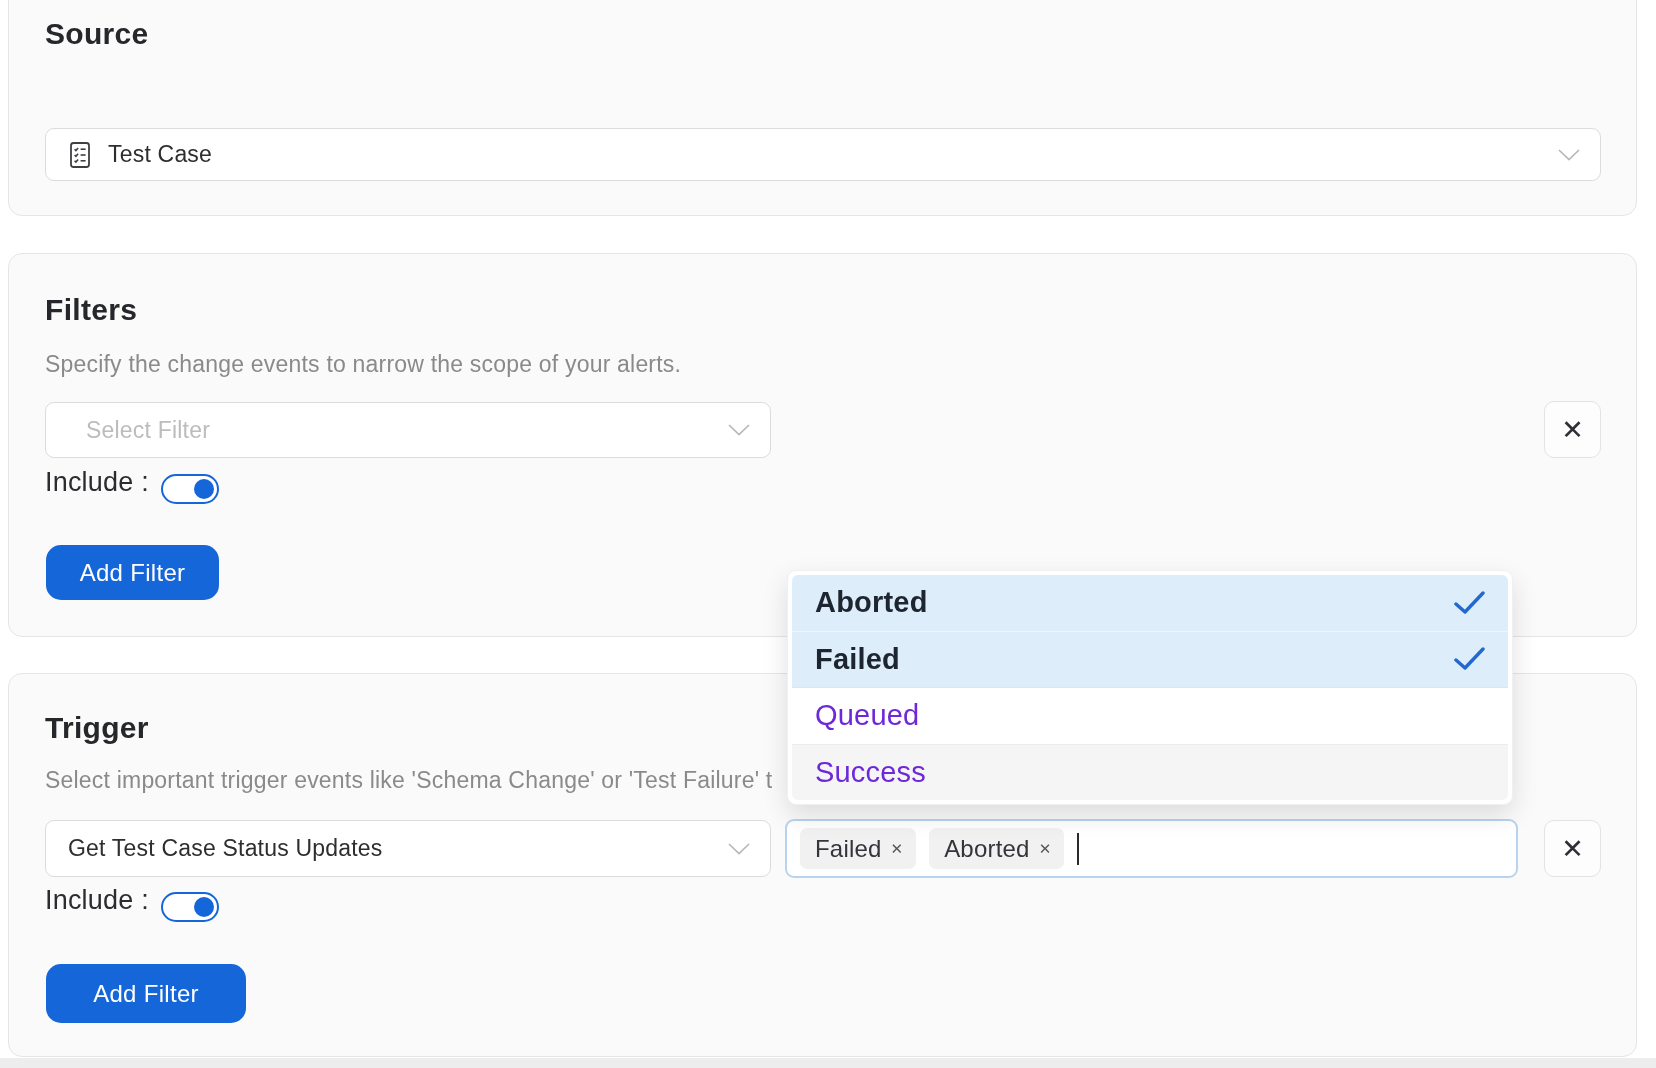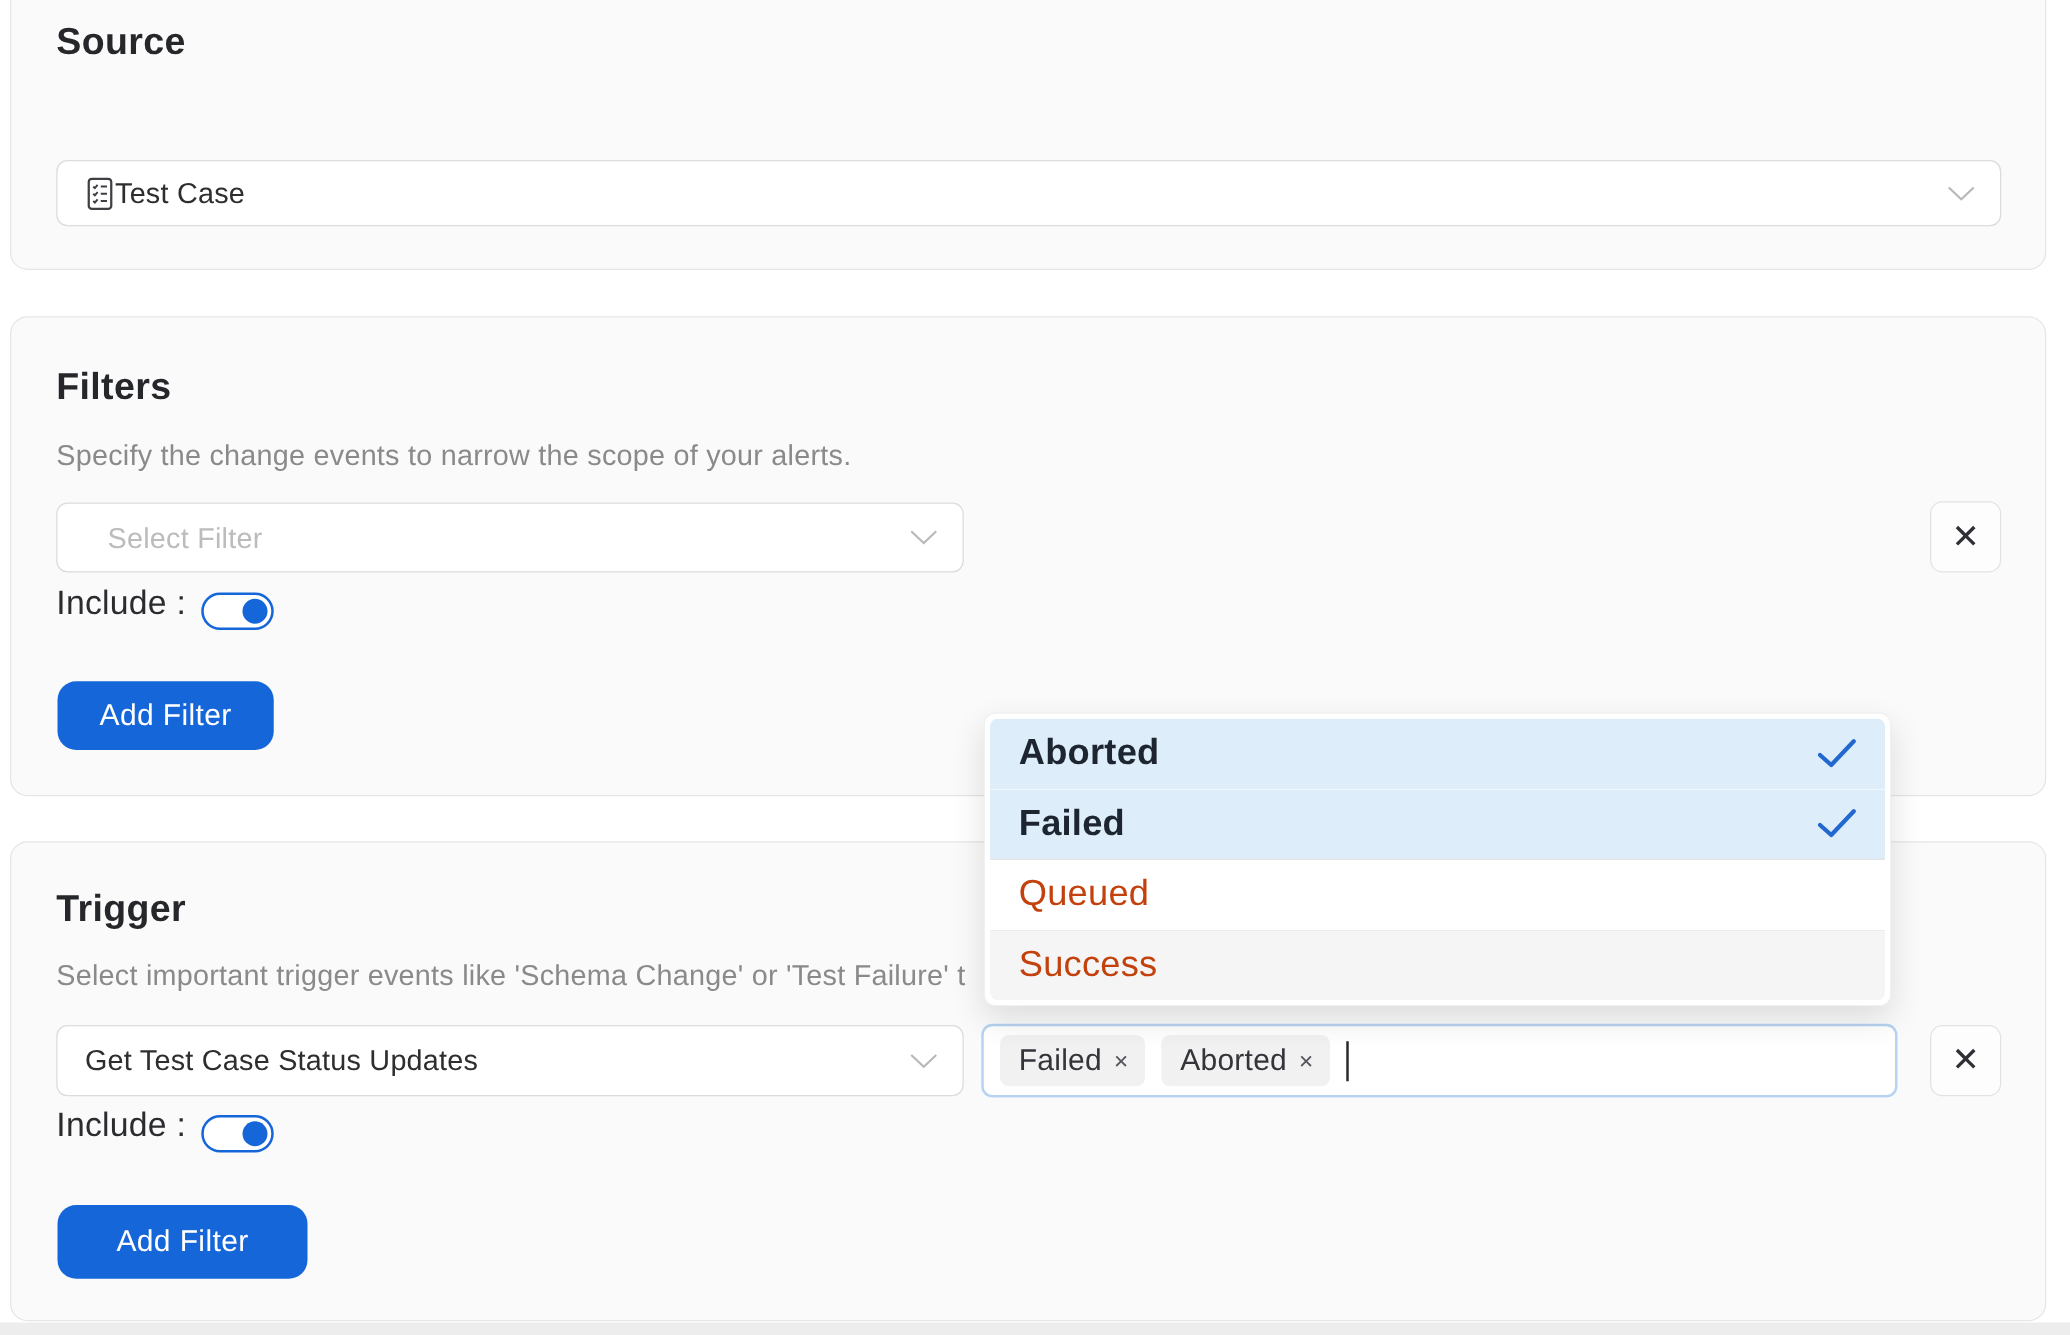--- a/index.html
+++ b/index.html
@@ -58,40 +58,40 @@
        gap:9px;padding:0 13px 0 15px;}
   .tag-label{font-size:24px;color:#34353a;white-space:nowrap;}
   .tag-x{background:none;border:none;font-size:15px;color:#55565c;cursor:pointer;font-family:inherit;padding:0;}
   .caret{width:2px;height:32px;background:#2b2b2b;}
 
   
   .dropdown{position:absolute;left:787px;top:570px;width:726px;height:235px;background:#ffffff;
        border:1px solid #f0f0f0;border-radius:9px;padding:4px;z-index:50;
        box-shadow:0 10px 26px rgba(0,0,0,.12);}
   .dropdown-inner{height:100%;display:flex;flex-direction:column;border-radius:6px;overflow:hidden;}
-  .opt{flex:1;display:flex;align-items:center;padding:0 23px;font-size:29px;color:#c2410c;cursor:pointer;background:#fff;}
+  .opt{flex:1;display:flex;align-items:center;padding:0 23px;font-size:29px;color:#6d28d9;cursor:pointer;background:#fff;}
   .opt-sel{background:var(--selected_row_bg);font-weight:700;color:#1d2530;}
   .opt-sep-blue{border-bottom:1px solid #eef6fd;}
   .opt-sep{border-bottom:1px solid #e4e4e4;}
   .opt-sep2{border-bottom:1px solid #ececec;}
   .opt-hover{background:var(--hover_row_bg);}
   .check{margin-left:auto;}
 
   .bottom-strip{position:absolute;left:0;top:1058px;width:1656px;height:10px;background:#ededed;}
   svg{display:block;}
 </style>
 </head>
 <body>
 
 <div class="page">
 
   <section class="card card-source">
     <div class="h-title" style="left:36px;top:32px;">Source</div>
 
-    <div class="field" style="left:36px;top:143px;width:1556px;height:53px;padding-left:22px;">
+    <div class="field" style="left:36px;top:143px;width:1556px;height:53px;padding-left:22px;gap:16px;">
       <span>
         <svg width="24" height="28" viewBox="0 0 24 28" fill="none" stroke="#3f3f44" stroke-width="1.8">
           <rect x="3" y="2" width="18" height="24" rx="2.5"></rect>
           <path d="M6.6 8.2 L7.9 9.5 L10.1 6.9" stroke-width="1.6"></path>
           <line x1="12.6" y1="8.2" x2="17.6" y2="8.2" stroke-width="1.6"></line>
           <path d="M6.6 14 L7.9 15.3 L10.1 12.7" stroke-width="1.6"></path>
           <line x1="12.6" y1="14" x2="17.6" y2="14" stroke-width="1.6"></line>
           <path d="M6.6 19.8 L7.9 21.1 L10.1 18.5" stroke-width="1.6"></path>
           <line x1="12.6" y1="19.8" x2="17.6" y2="19.8" stroke-width="1.6"></line>
         </svg>

